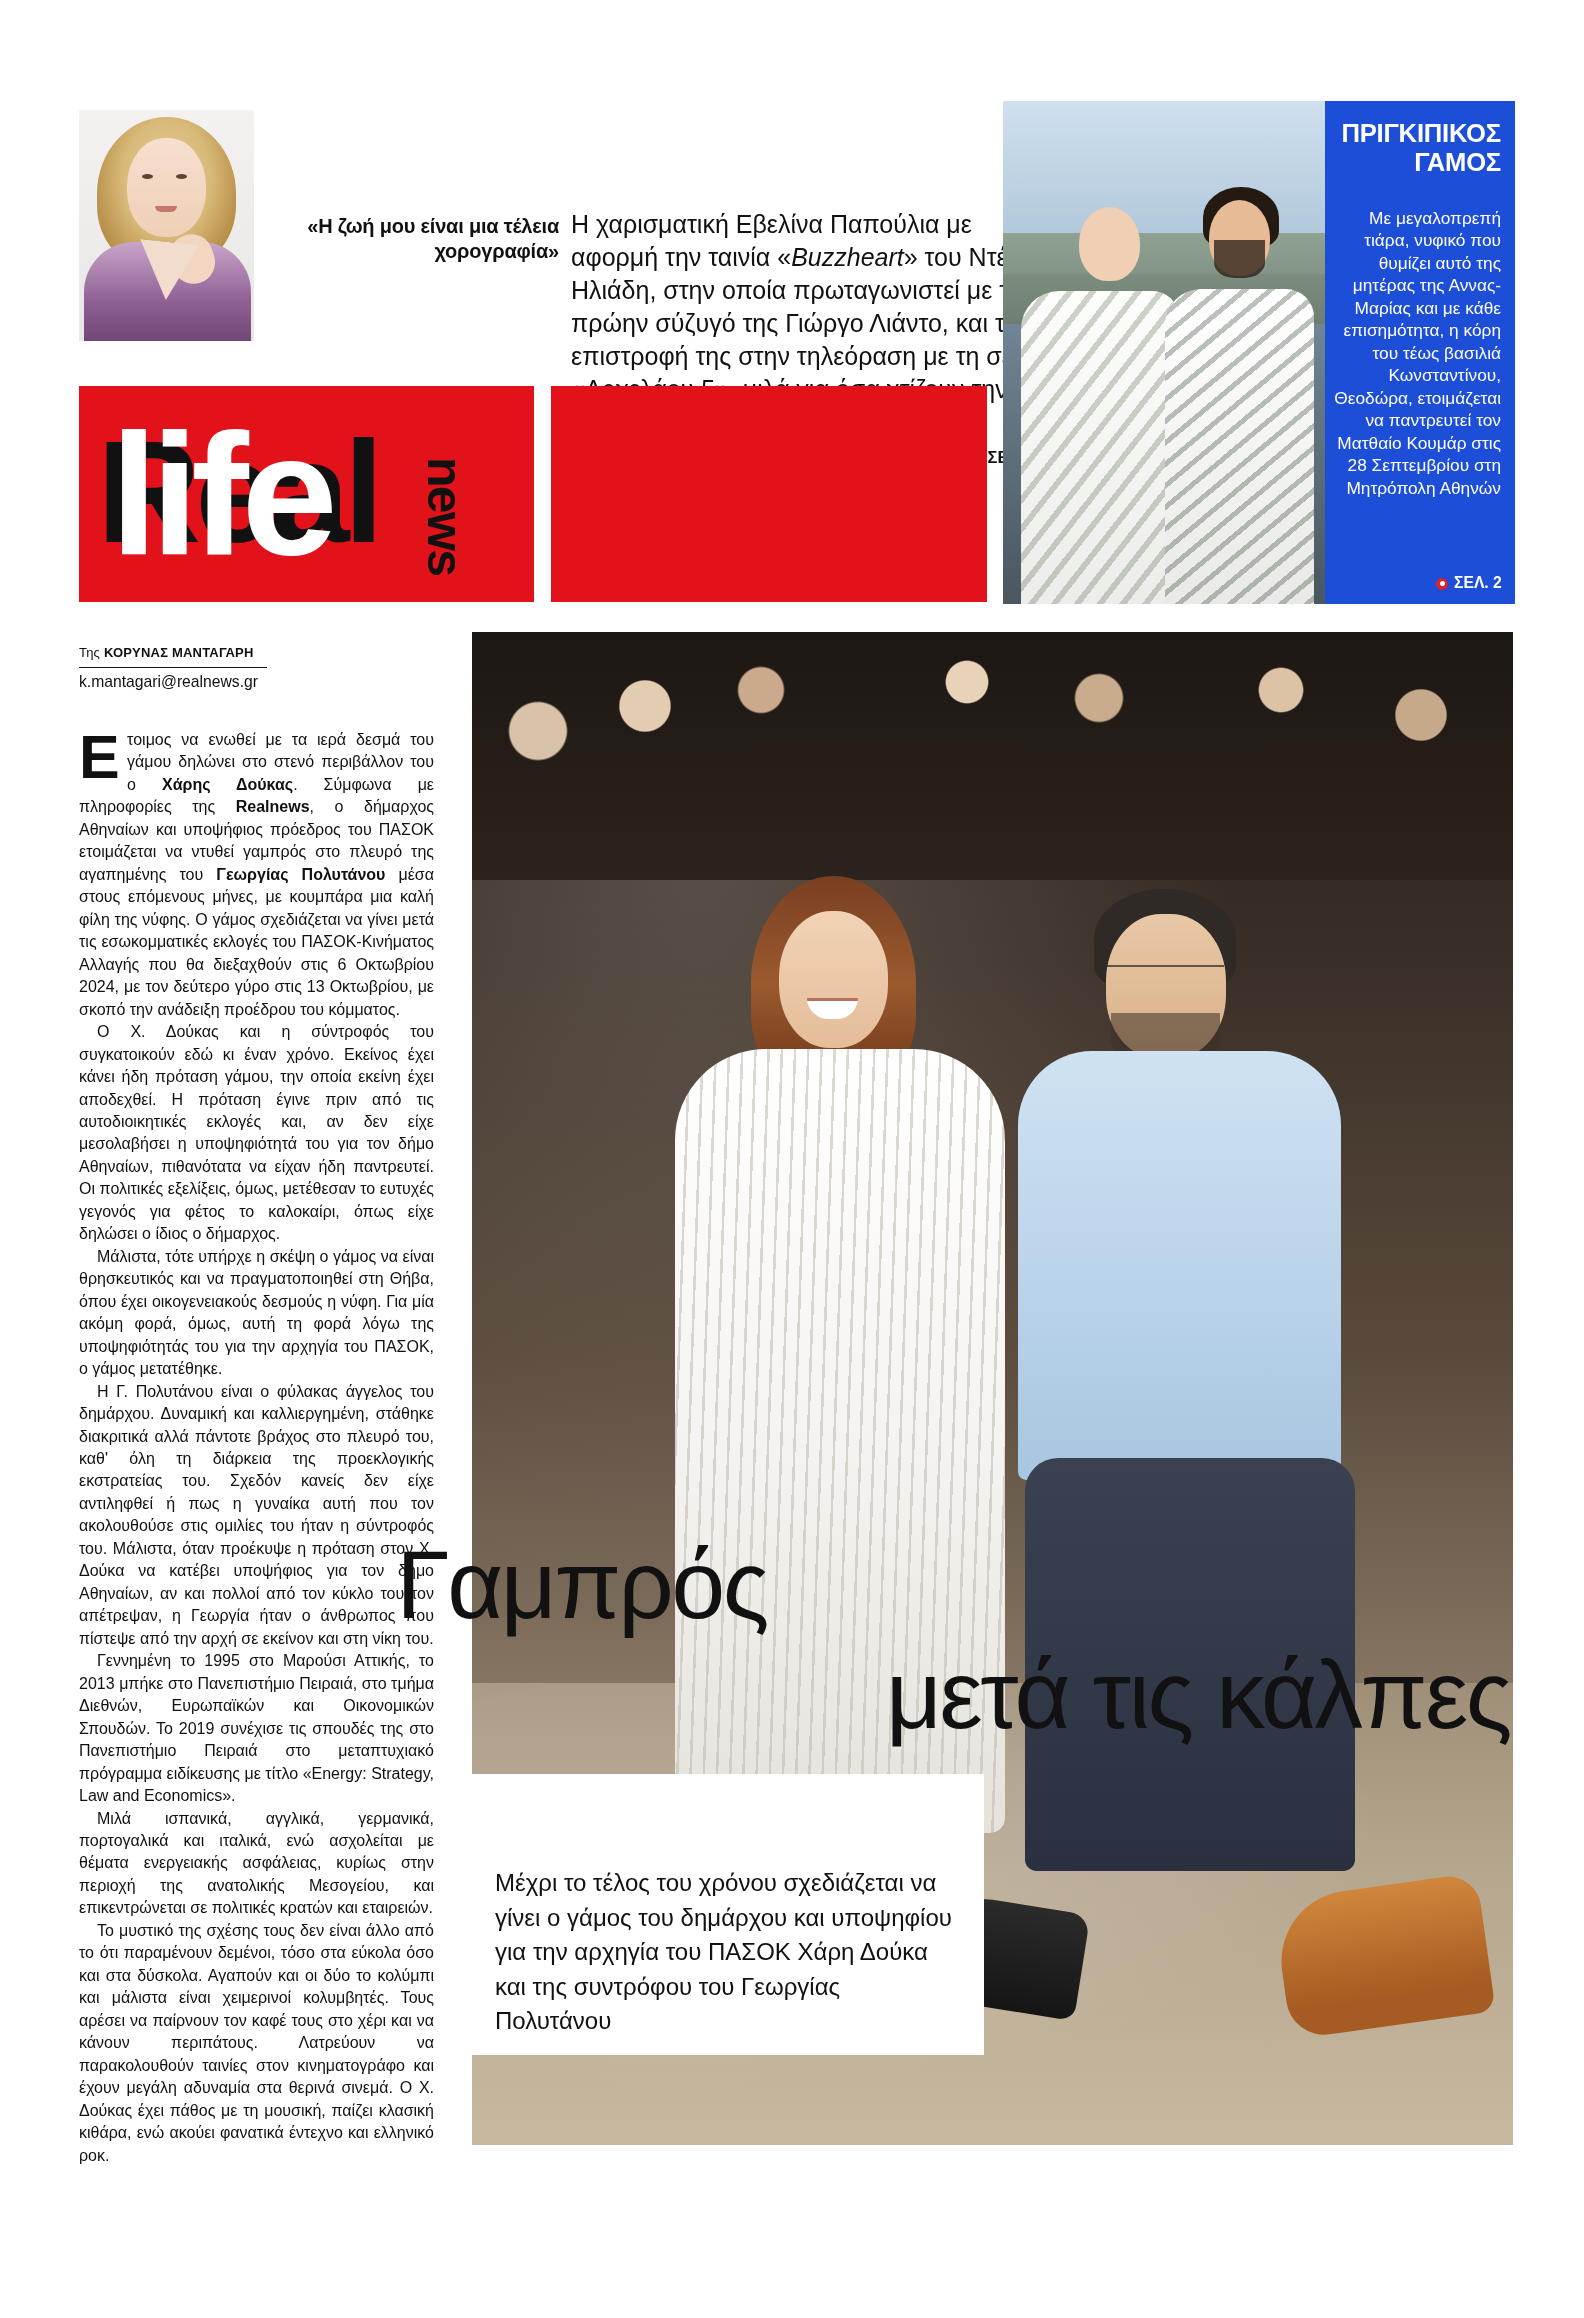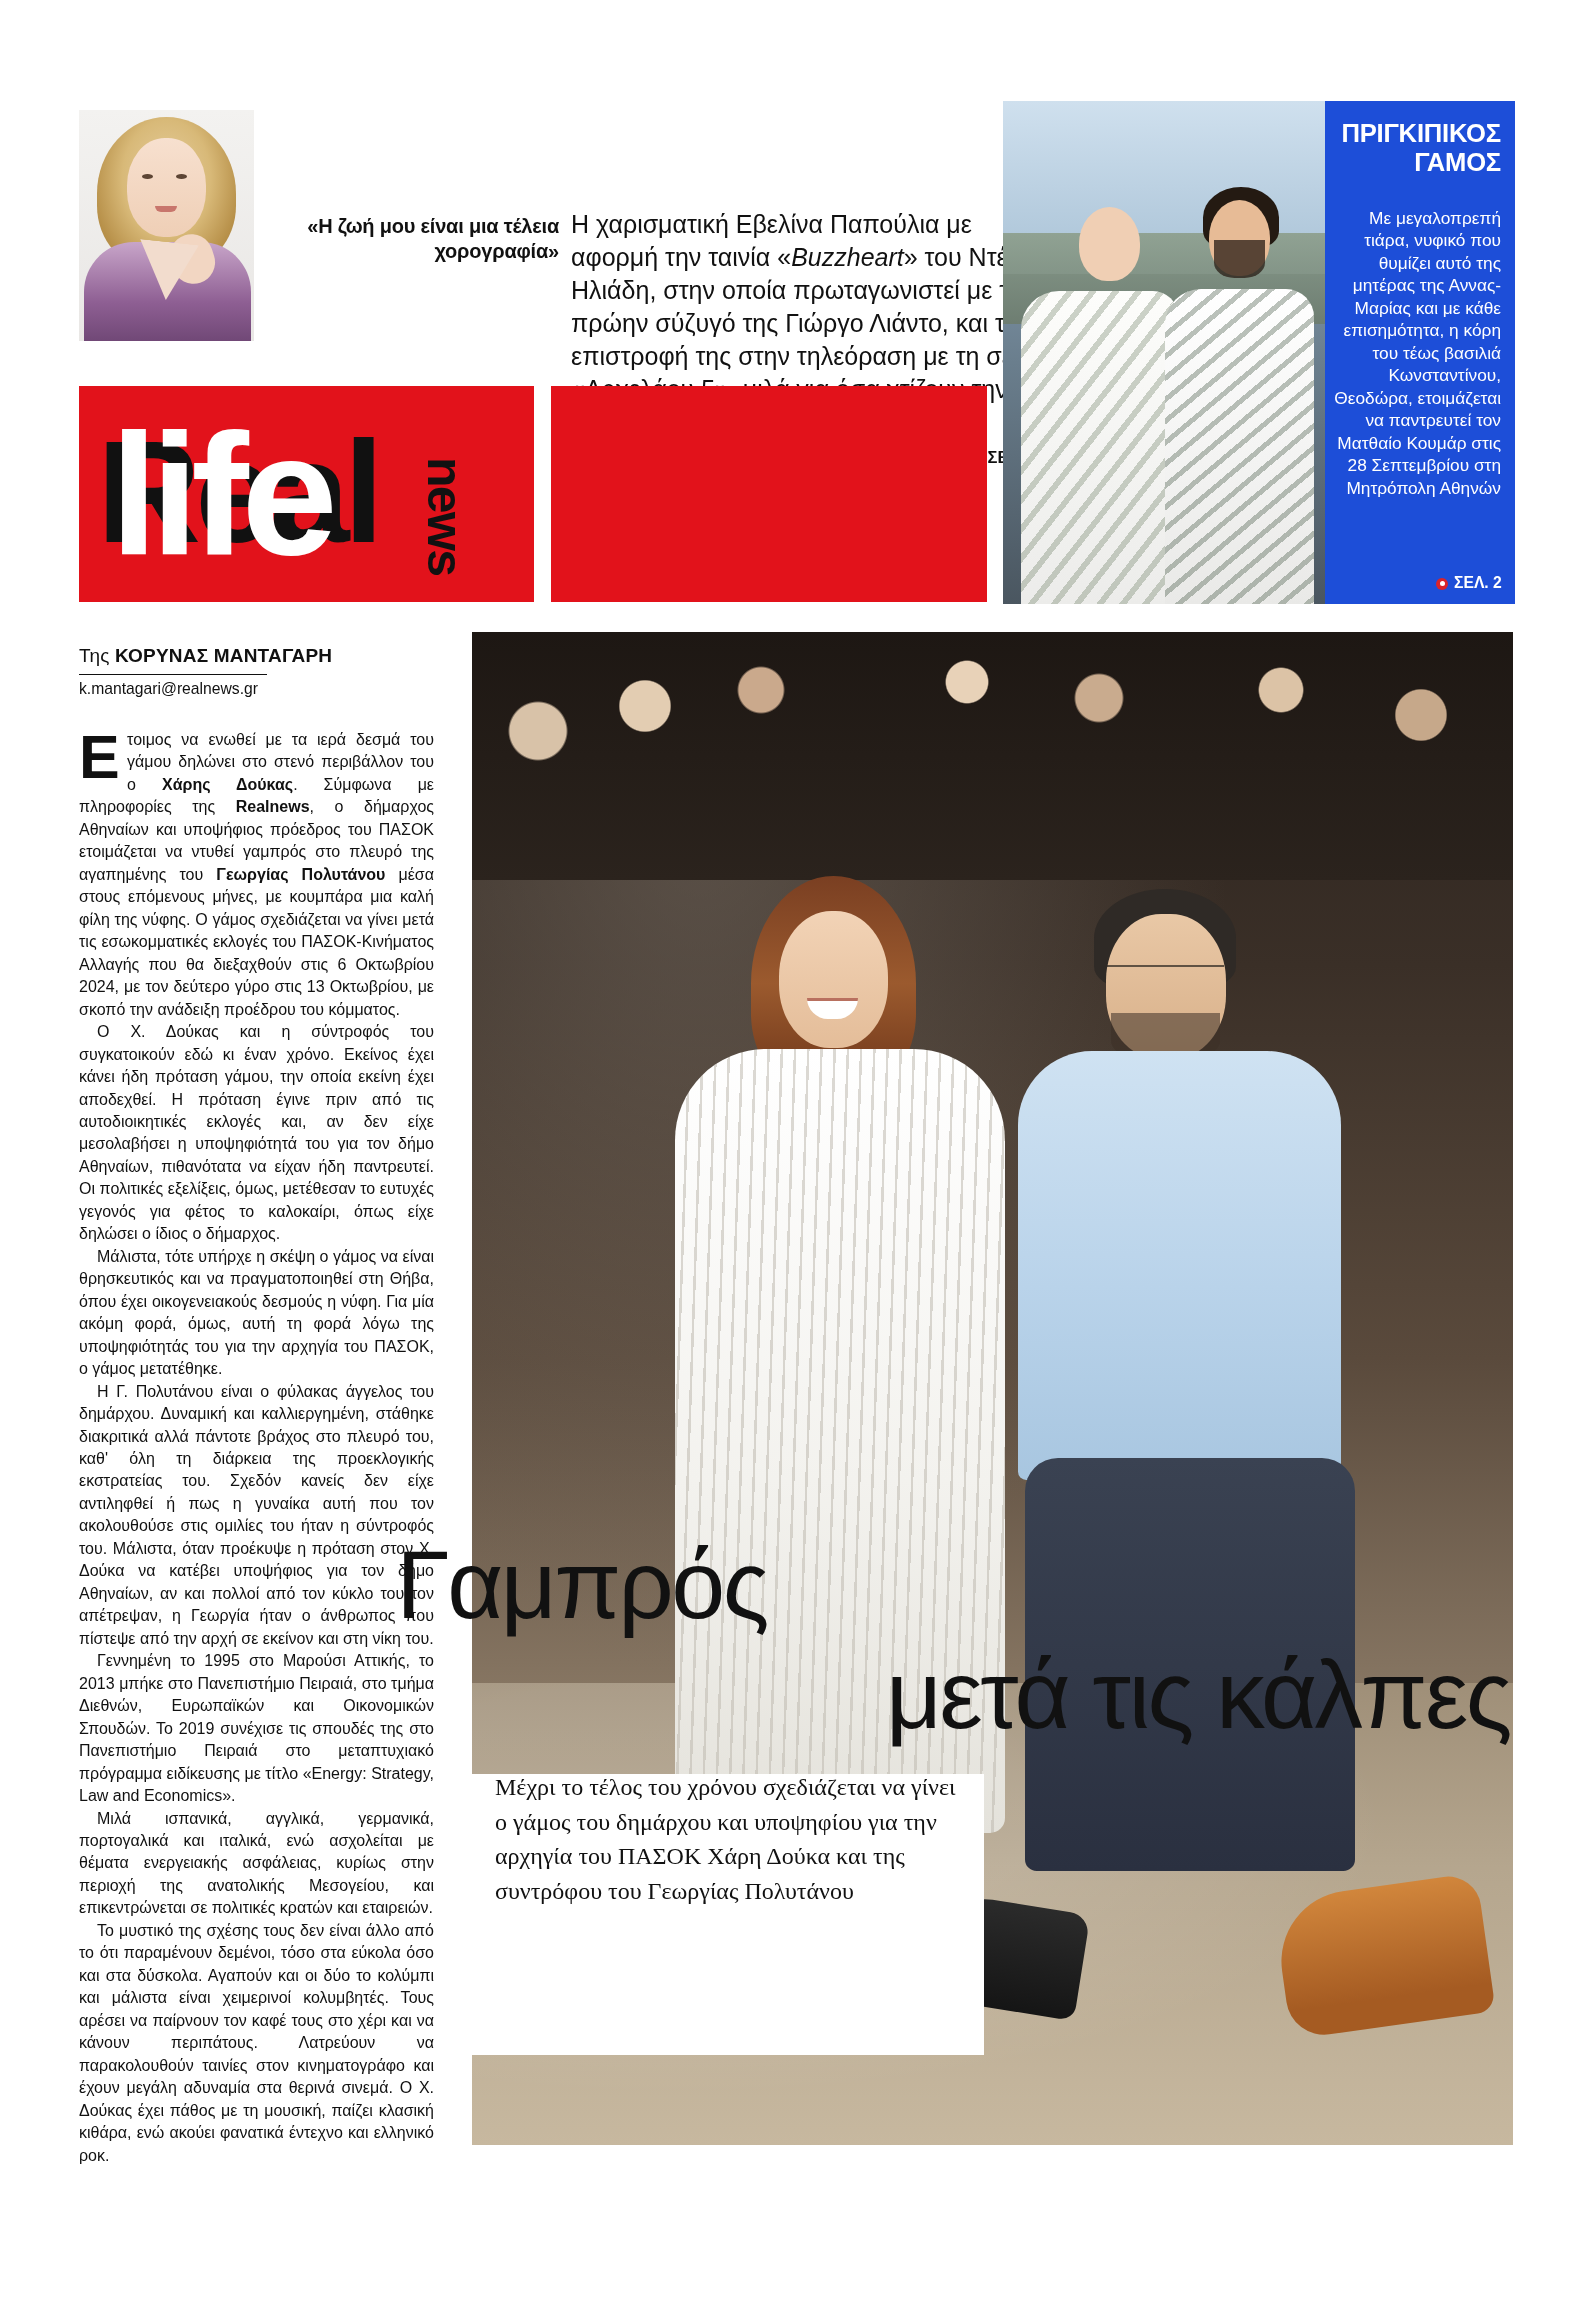--- a/index.html
+++ b/index.html
@@ -279,21 +279,21 @@
     line-height: 1;
   }
 
   
   .byline {
     position: absolute;
     left: 79px; top: 645px;
     width: 347px;
   }
   .byline-name {
-    font-size: 19px;
+    font-size: 13px;
     font-weight: 700;
     letter-spacing: 0.2px;
     color: #111;
   }
   .byline-name .pre { font-weight: 400; }
   .byline-rule {
     margin: 6.6px 0 5.8px 0;
     width: 188px;
     height: 0.8px;
     background: #111;
@@ -445,23 +445,23 @@
     line-height: 1.0;
     letter-spacing: -2.5px;
     color: #111;
   }
   .main-headline .l1 { display: block; text-align: left; padding-left: 8.3px; }
   .main-headline .l2 { display: block; text-align: right; margin-top: 13.2px; }
 
   
   .caption {
     position: absolute;
-    left: 495px; top: 1770px;
+    left: 495px; top: 1866px;
     width: 462px;
-    font-family: Liberation Serif, serif;
+    font-family: Liberation Sans, sans-serif;
     font-size: 24px;
     line-height: 1.44;
     color: #111;
   }
 
   
   .caption-bg {
     position: absolute;
     left: 472px; top: 1774px;
     width: 512px; height: 281px;

